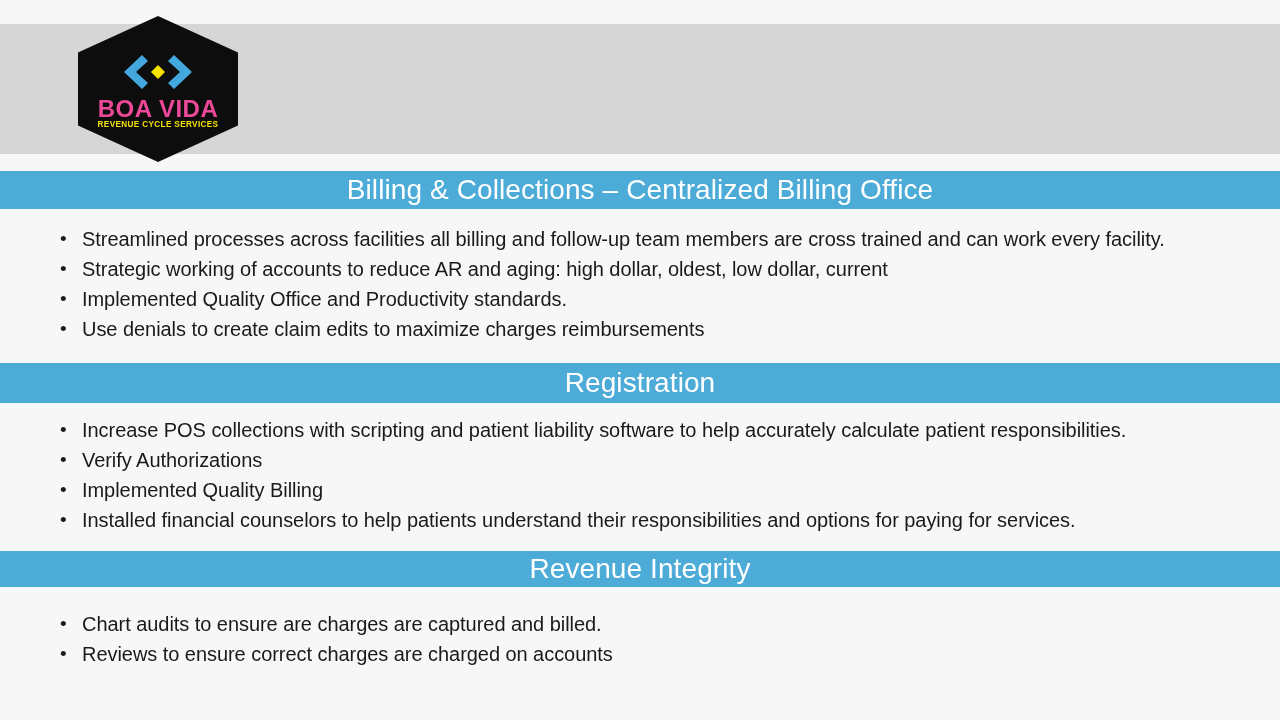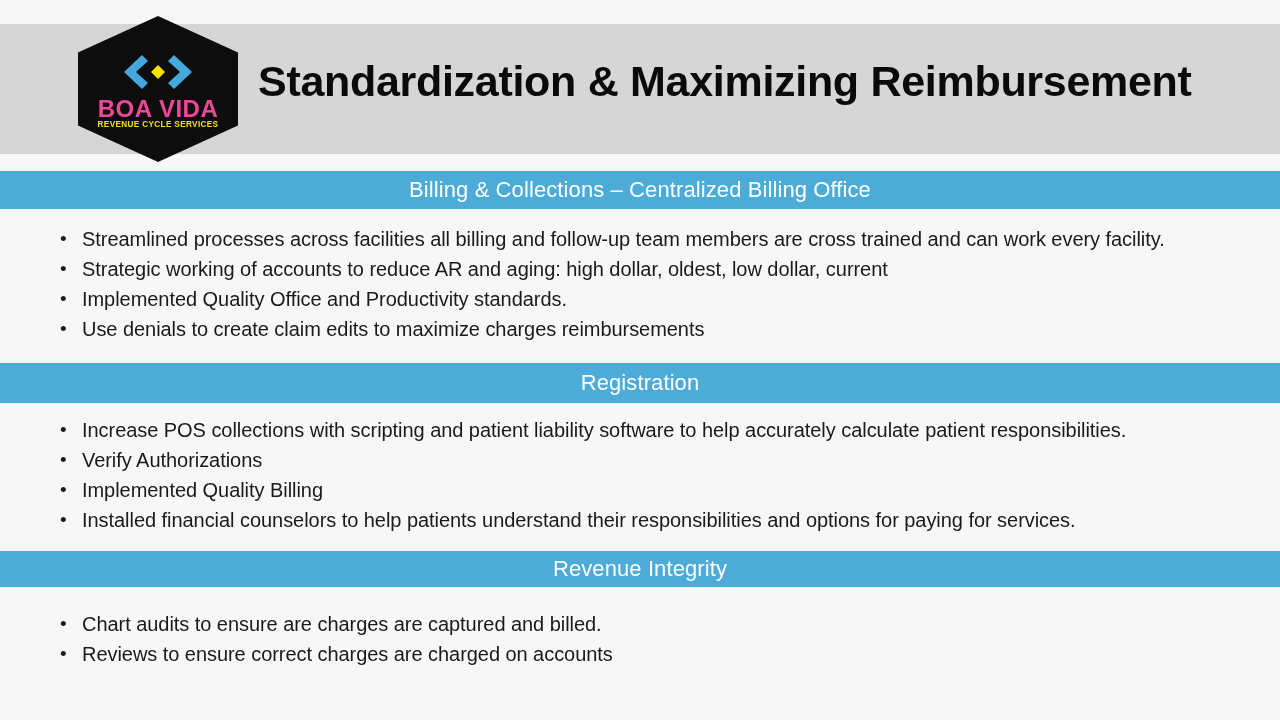--- a/index.html
+++ b/index.html
@@ -71,21 +71,21 @@
     white-space:nowrap;
   }
 
   
   .section-bar {
     position:absolute; left:0; width:1280px;
     background:#4dabd8;
     color:#ffffff;
     display:flex; align-items:center; justify-content:center;
     font-family:"Liberation Sans", sans-serif;
-    font-size:22px;
+    font-size:28px;
     font-weight:normal;
     letter-spacing:0.1px;
   }
   .bar-1 { top:171px; height:38px; }
   .bar-2 { top:363px; height:40px; }
   .bar-3 { top:551px; height:36px; }
 
   
   .bullets { position:absolute; left:0; width:1280px; }
   .blk-1 { top:224px; }
@@ -129,21 +129,20 @@
       <svg class="logo-mark" viewBox="0 0 100 42">
         <path d="M34 4 L40 10 L28 21 L40 32 L34 38 L16 21 Z" fill="#43a8dd"></path>
         <path d="M66 4 L60 10 L72 21 L60 32 L66 38 L84 21 Z" fill="#43a8dd"></path>
         <path d="M50 14 L57 21 L50 28 L43 21 Z" fill="#f5e200"></path>
       </svg>
       <div class="logo-word">BOA VIDA</div>
       <div class="logo-tag">REVENUE CYCLE SERVICES</div>
     </div>
   </div>
 
-  <div class="slide-title">Standardization &amp; Maximizing Reimbursement</div>
 
   <div class="section-bar bar-1">
     <span>Billing &amp; Collections – Centralized Billing Office</span>
   </div>
 
   <div class="bullets blk-1">
     <div class="bullet-row">
       <span class="bullet-dot">•</span>
       <span class="bullet-text">Streamlined processes across facilities all billing and follow-up team members are cross trained and can work every facility.</span>
     </div>

